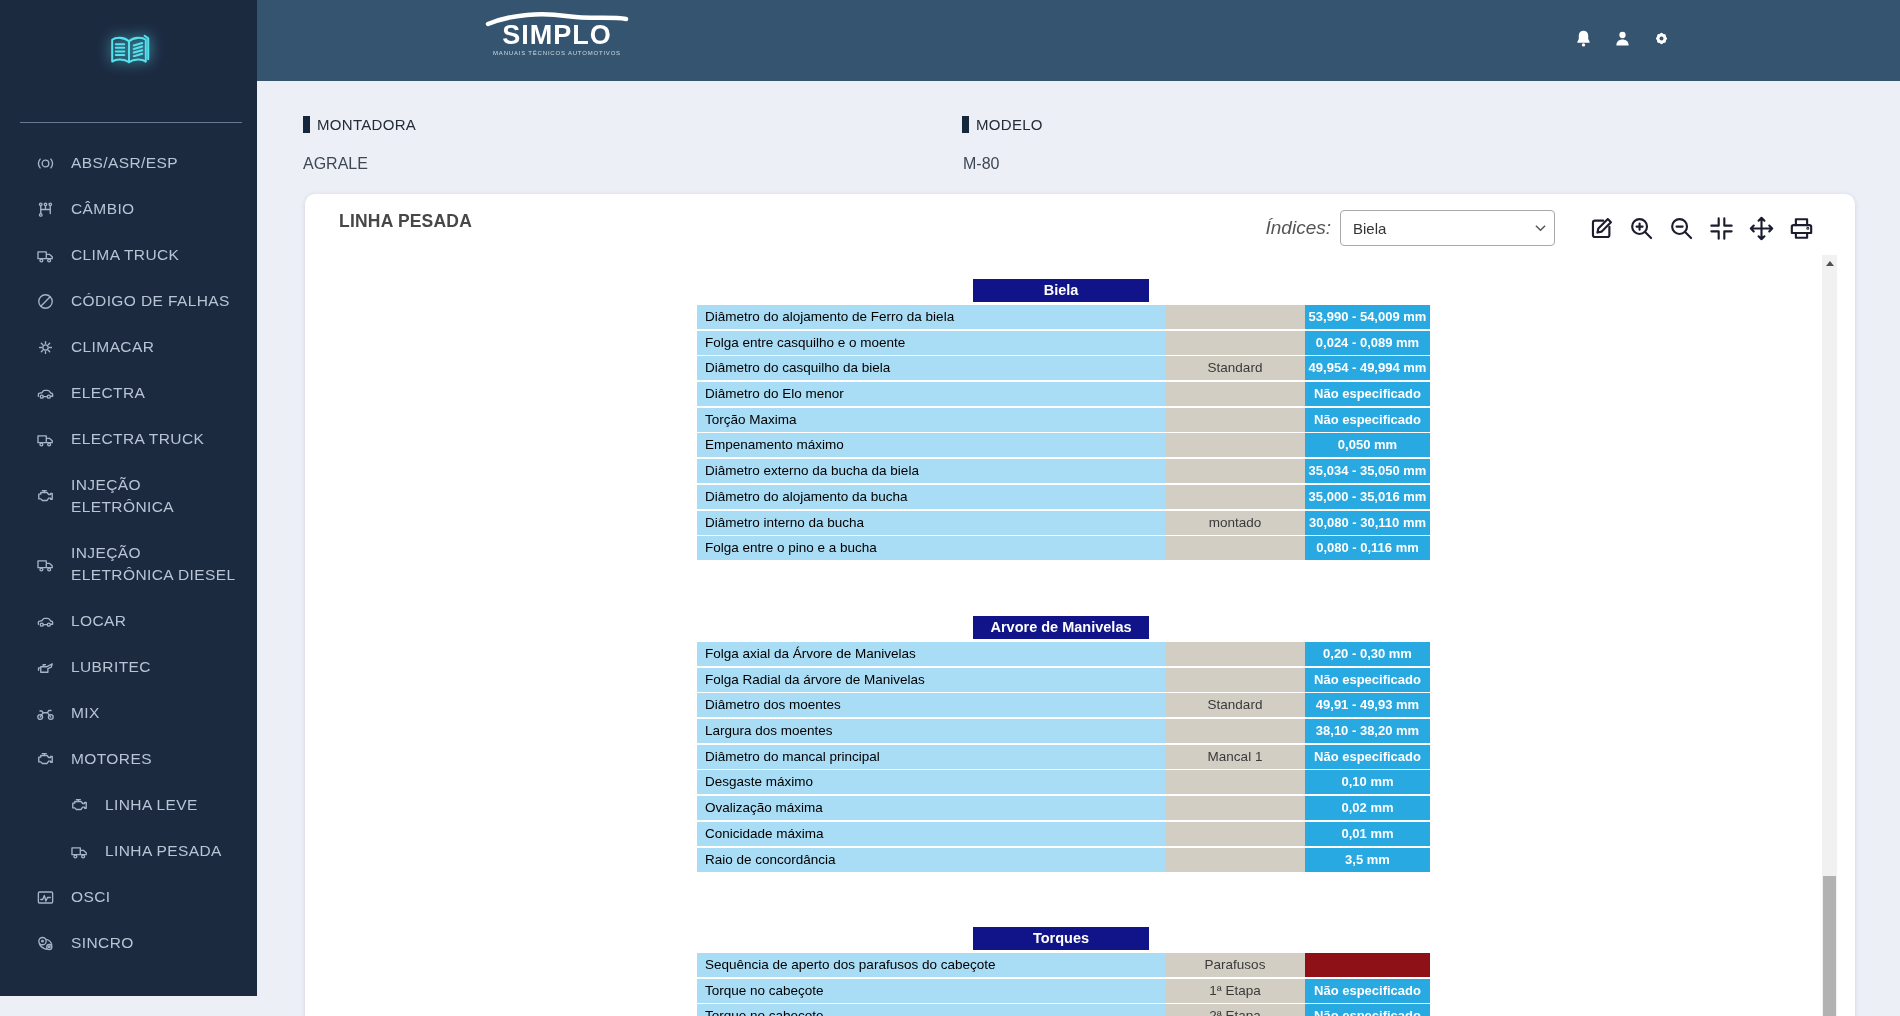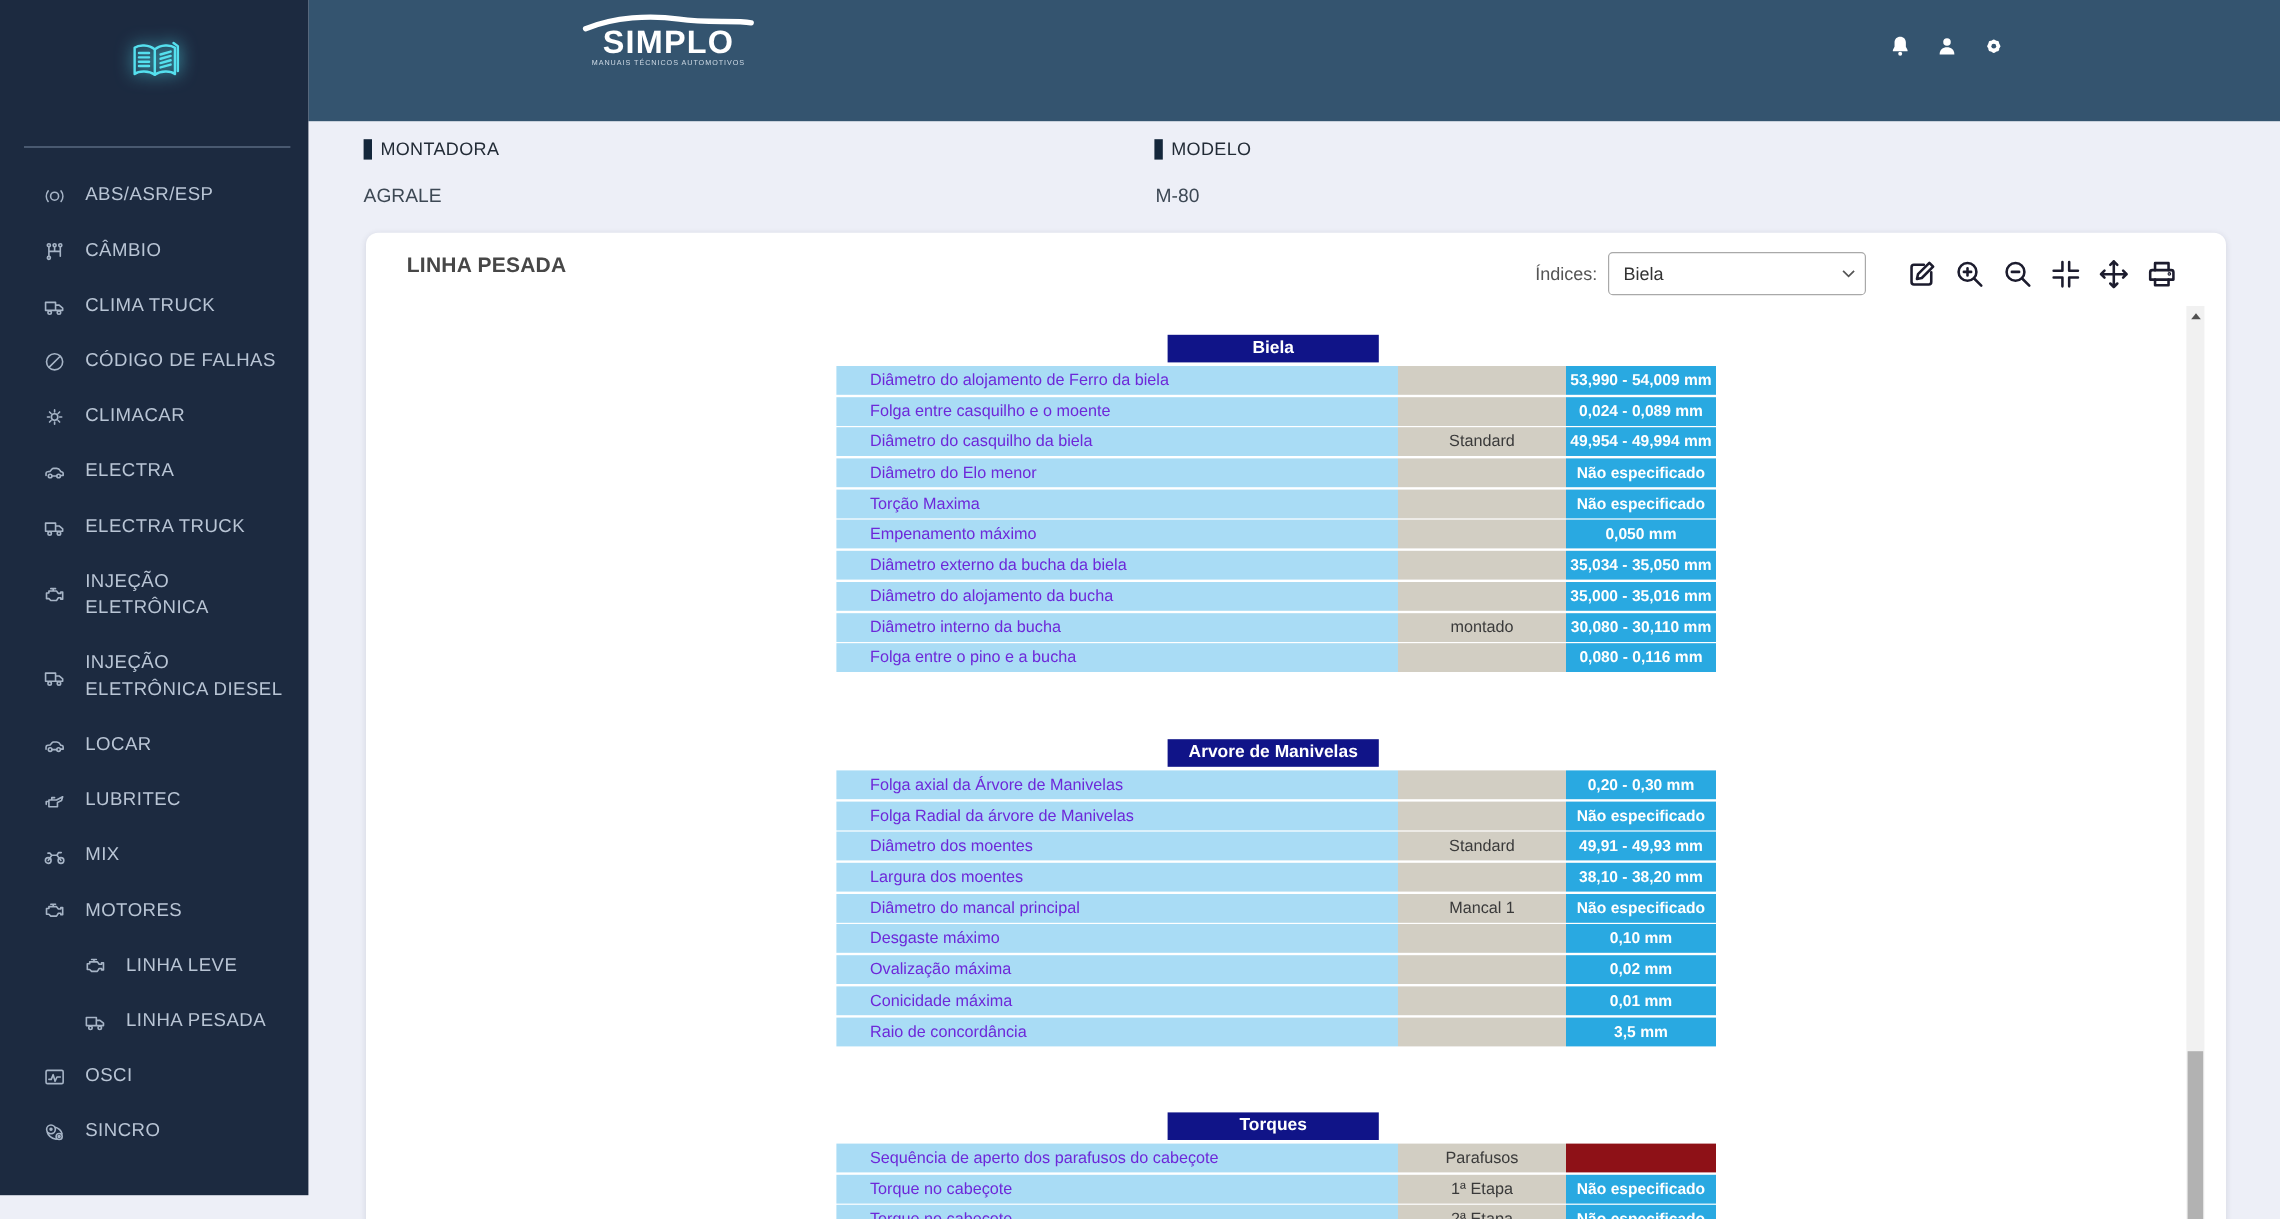--- a/index.html
+++ b/index.html
@@ -12,56 +12,56 @@
                filter:drop-shadow(0 0 7px rgba(85,224,238,.85)); }
   .side-divider { position:absolute; left:20px; top:122px; width:222px; height:1px; background:rgba(165,185,210,.55); }
   .nav { position:absolute; left:0; top:140px; width:257px; }
   .nav-item { position:relative; display:flex; align-items:center; gap:16px; padding:12px 10px 12px 36px;
               color:#b9c5d5; font-size:15.5px; letter-spacing:.4px; line-height:22px; cursor:pointer; }
   .nav-item.sub { margin-left:34px; }
   .nav-icon { width:19px; height:19px; flex:0 0 19px; stroke:#a6b4c6; fill:none; stroke-width:1.7;
               stroke-linecap:round; stroke-linejoin:round; }
 
   
-  .topbar { position:absolute; left:257px; right:0; top:0; height:101px; background:#34546f; z-index:4; }
+  .topbar { position:absolute; left:257px; right:0; top:0; height:81px; background:#34546f; z-index:4; }
   .logo { position:absolute; left:225px; top:11px; width:150px; text-align:center; color:#fff; }
   .logo-swoosh { width:146px; height:16px; display:block; margin:0 auto -7px auto; }
   .logo-text { font-size:27px; font-weight:bold; letter-spacing:1px; line-height:30px; }
   .logo-tag { font-size:6px; letter-spacing:.8px; color:#cfdbe6; line-height:7px; }
   .top-icons { position:absolute; right:228px; top:28px; display:flex; gap:18px; align-items:center; }
   .top-ic { width:21px; height:21px; cursor:pointer; }
 
   
   .info-label { position:absolute; display:flex; align-items:center; gap:7px; font-size:15px; font-weight:normal;
                 color:#222b36; letter-spacing:.3px; }
   .info-marker { width:7px; height:17px; background:#14273b; }
   .info-value { position:absolute; font-size:16px; color:#3d4854; }
 
   
   .card { position:absolute; left:305px; top:194px; width:1550px; height:846px; background:#fff;
           border-radius:10px; box-shadow:0 1px 5px rgba(40,50,80,.14); }
   .card-title { position:absolute; left:34px; top:17px; font-size:17.5px; font-weight:bold; color:#474747; letter-spacing:.2px; }
 
   .toolbar { position:absolute; top:16px; right:40px; display:flex; align-items:center; }
-  .indices-label { font-size:15px; color:#555; margin-right:9px; }
+  .indices-label { font-size:19px; color:#555; margin-right:9px;font-style:italic; }
   .select-wrap { position:relative; width:215px; height:36px; margin-right:20px; }
   .select-wrap select { width:100%; height:100%; border:1px solid #a9a9a9; border-radius:4px; background:#fff;
                         font-family:"Liberation Sans",sans-serif; font-size:15px; color:#333; padding:0 28px 0 12px;
                         appearance:none; -webkit-appearance:none; }
   .sel-chev { position:absolute; right:9px; top:14px; width:11px; height:8px; pointer-events:none; }
   .tool-ic { width:27px; height:27px; margin-left:13px; cursor:pointer; stroke:#1c1c2e; fill:none;
              stroke-width:1.9; stroke-linecap:round; stroke-linejoin:round; }
 
   
   .table-block { position:absolute; left:392px; width:733px; }
   .t-header { width:176px; height:23px; margin-left:276px; background:#101488; color:#fff; font-size:14.5px;
               font-weight:bold; text-align:center; line-height:23px; margin-bottom:3px; }
   .t-row { display:grid; grid-template-columns:468px 140px 125px; margin-bottom:1.7px; }
   .cell { height:24px; line-height:24px; font-size:13.5px; white-space:nowrap; overflow:hidden; }
-  .c-label { background:#a9dcf5; color:#6d28d9; padding-left:28px; }
+  .c-label { background:#a9dcf5; color:#000000; padding-left:8px; }
   .c-mid   { background:#d2cec3; color:#3a3a3a; text-align:center; }
   .c-val   { background:#29a9e1; color:#fff; font-weight:bold; font-size:13px; text-align:center; }
   .c-val.red { background:#8e1117; }
 
   
   .vscroll { position:absolute; left:1517px; top:61px; width:15px; height:785px; background:#f1f1f1; }
   .vs-arrow { position:absolute; left:0; top:0; width:15px; height:16px; display:flex; align-items:center;
               justify-content:center; cursor:pointer; }
   .vs-arrow .tri { width:0; height:0; border-left:4px solid transparent; border-right:4px solid transparent;
                    border-bottom:5px solid #505050; }

